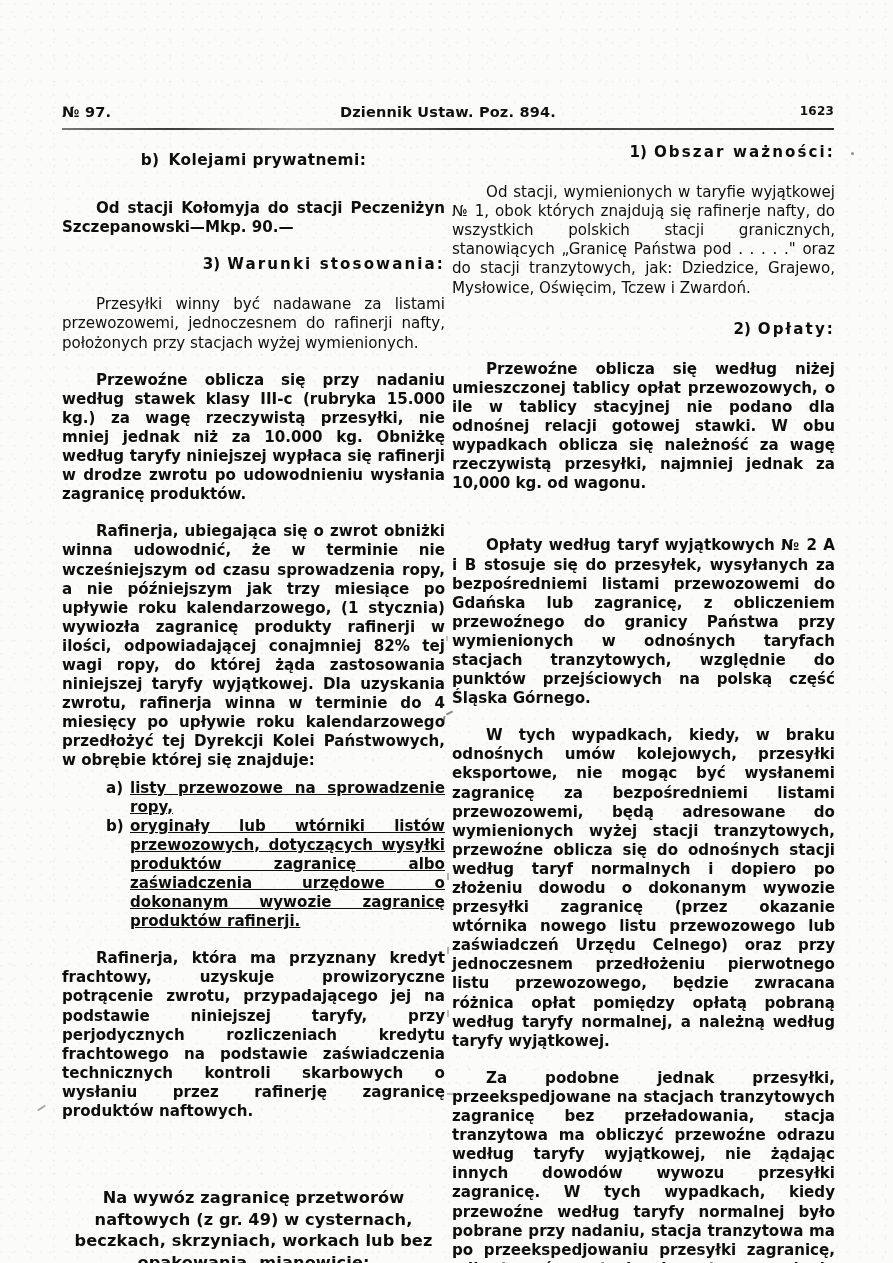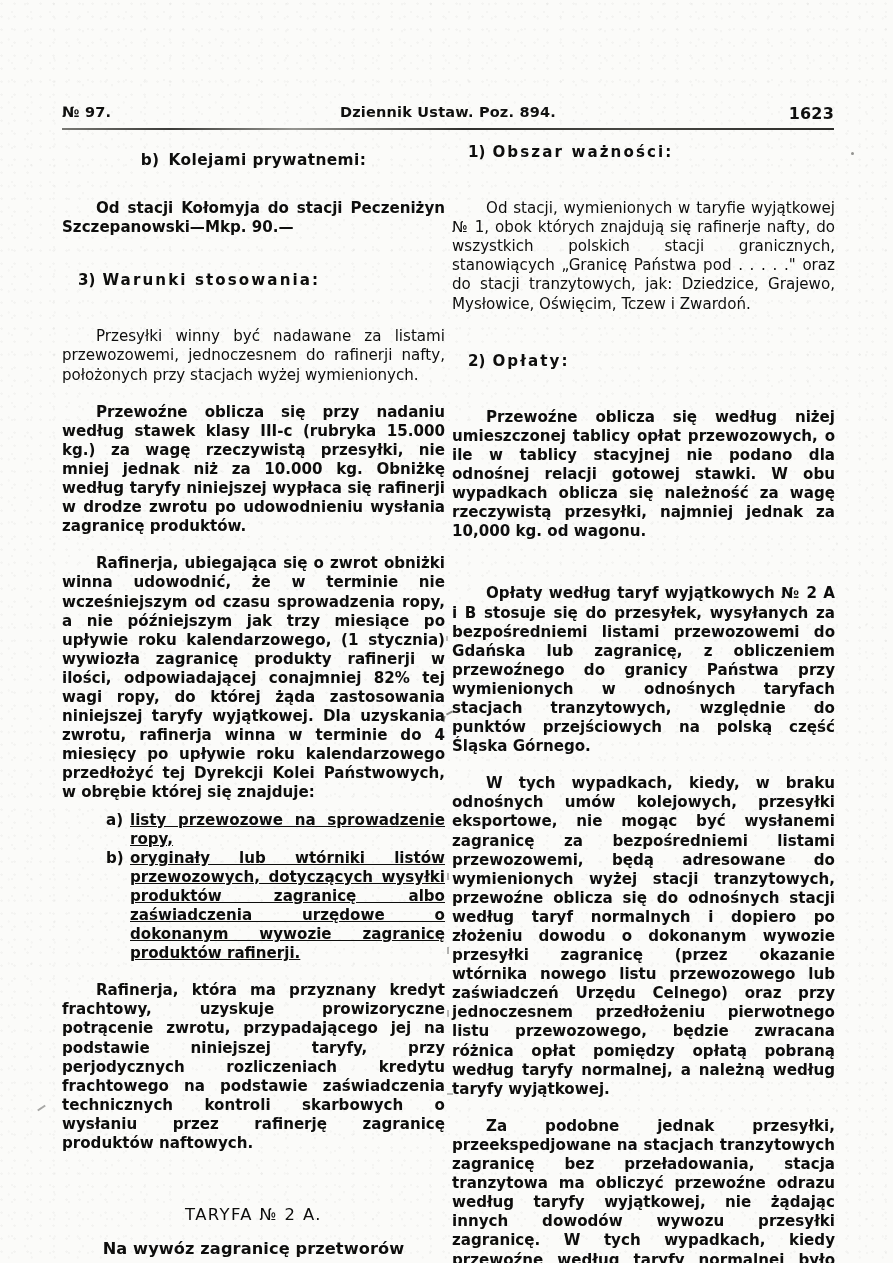--- a/index.html
+++ b/index.html
@@ -55,21 +55,21 @@
     letter-spacing: 0.2px;
     white-space: nowrap;
   }
   .runhead .rh-left { left: 0; }
   .runhead .rh-center {
     left: 0; right: 0;
     text-align: center;
   }
   .runhead .rh-right {
     right: 0;
-    font-size: 16px;
+    font-size: 12px;
   }
 
   .rule {
     position: absolute;
     left: 62px;
     top: 128px;
     width: 772px;
     height: 2px;
     background: linear-gradient(
       to right,
@@ -97,22 +97,22 @@
   
   .p {
     margin: 10px 0 0 0;
     text-align: justify;
     text-justify: inter-word;
     text-indent: 34px;
     hyphens: none;
   }
 
   .head-num {
-    margin: 16px;
-    text-align: left;
+    margin: 0;
+    text-align: right;
     font-weight: bold;
     font-size: 15.1px;
     letter-spacing: 2.1px;
     white-space: nowrap;
   }
   .head-num .num {
     letter-spacing: 0;
     margin-right: 7px;
   }
 
@@ -246,21 +246,20 @@
 
     <div class="spacer-8"></div>
 
     <p class="p b">Rafinerja, która ma przyznany kredyt frachtowy, uzyskuje prowizoryczne potrącenie zwrotu, przypadającego jej na podstawie niniejszej taryfy, przy perjodycznych rozliczeniach kredytu frachtowego na podstawie zaświadczenia technicznych kontroli skarbowych o wysłaniu przez rafinerję zagranicę produktów naftowych.</p>
 
     <div class="spacer-8"></div>
 
 
     <div class="spacer-44"></div>
 
-    <p class="taryfa-title">TARYFA № 2 A.</p>
 
     <div class="spacer-14"></div>
 
     <p class="taryfa-lead">Na wywóz zagranicę przetworów naftowych (z gr. 49) w cysternach, beczkach, skrzyniach, workach lub bez opakowania, mianowicie:</p>
 
   </div>
 
   <div class="col col-right">
 
     <p class="head-num rc-top">

